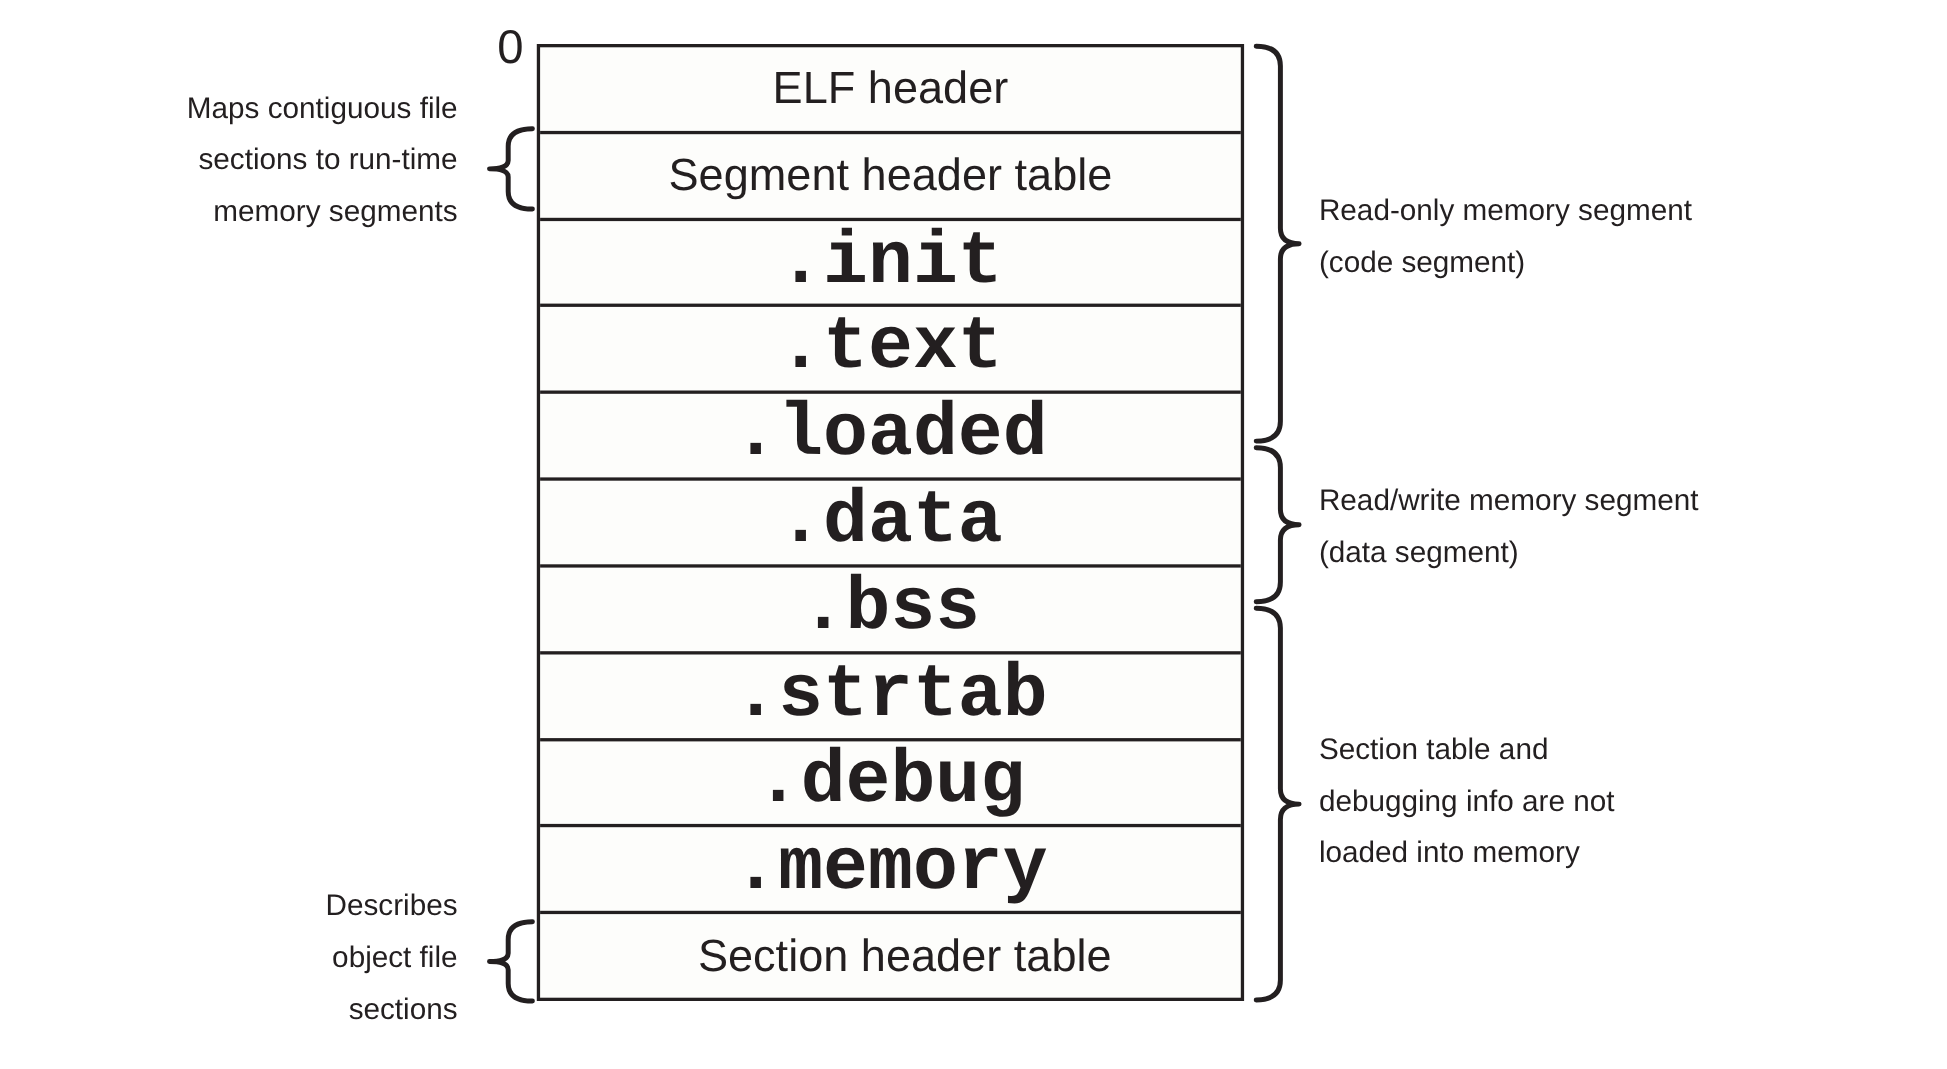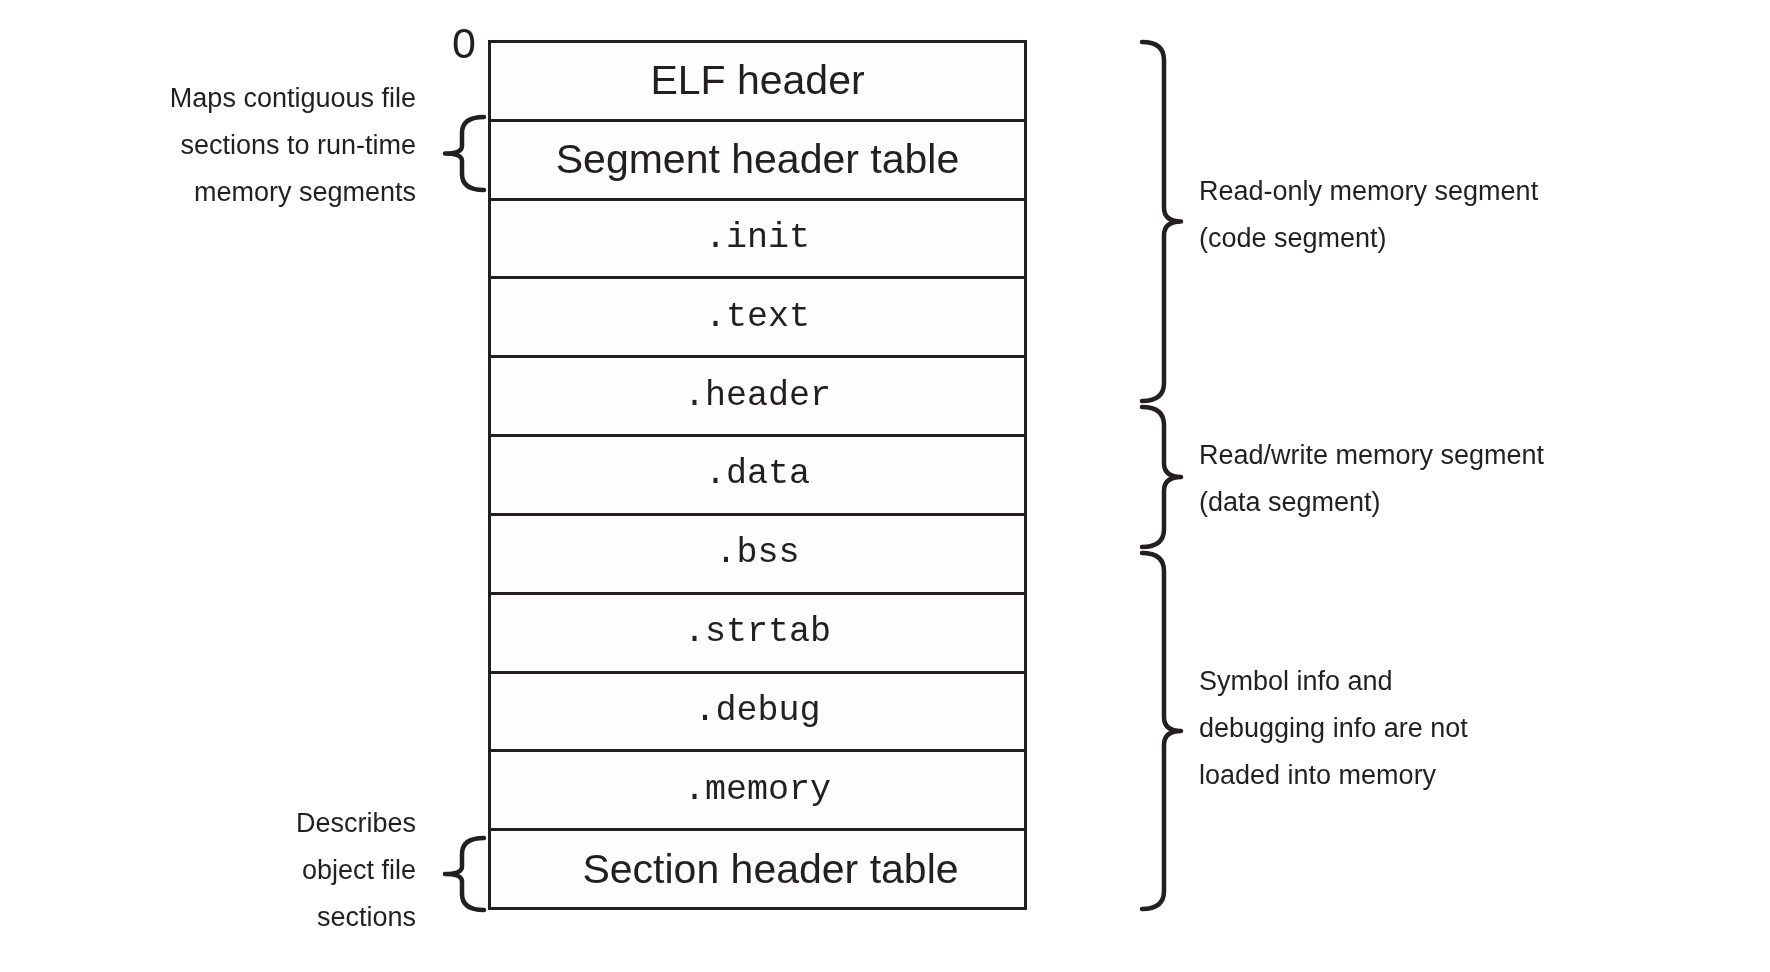--- a/index.html
+++ b/index.html
@@ -8,39 +8,39 @@
     width:1770px;height:972px;
     background:#ffffff;
     font-family:"Liberation Sans", sans-serif;
     color:#231f20;
     overflow:hidden;
   }
   
   .elf-table{
     position:absolute;
     left:488px;top:40px;
-    width:539px;height:870px;
+    width:643px;height:870px;
     border:3px solid #231f20;
     background:#fdfdfb;
     box-sizing:border-box;
     display:flex;flex-direction:column;
   }
   .elf-row{
     flex:1 1 0;
     display:flex;align-items:center;justify-content:center;
     border-bottom:3px solid #231f20;
     box-sizing:border-box;
     font-size:41px;
     line-height:1;
   }
   .elf-row:last-child{border-bottom:none;padding-left:26px;}
   .elf-row.mono{
     font-family:"Liberation Mono", monospace;
-    font-size:35px;
-    font-weight:400;
+    font-size:68px;
+    font-weight:700;
   }
   
   .zero-label{
     position:absolute;
     top:22px;right:1294px;
     font-size:43px;line-height:43px;
     font-weight:500;
   }
   
   .ann{position:absolute;font-size:27px;line-height:47px;white-space:nowrap;}
@@ -65,21 +65,21 @@
     <div class="elf-row">
         <span>Segment header table</span>
       </div>
     <div class="elf-row mono">
         <span>.init</span>
       </div>
     <div class="elf-row mono">
         <span>.text</span>
       </div>
     <div class="elf-row mono">
-        <span>.header</span>
+        <span>.loaded</span>
       </div>
     <div class="elf-row mono">
         <span>.data</span>
       </div>
     <div class="elf-row mono">
         <span>.bss</span>
       </div>
     <div class="elf-row mono">
         <span>.strtab</span>
       </div>
@@ -123,18 +123,18 @@
     <span>Read-only memory segment</span>
     <span>(code segment)</span>
   </div>
 
   <div class="ann ann-right" style="left:1199px;top:432px">
     <span>Read/write memory segment</span>
     <span>(data segment)</span>
   </div>
 
   <div class="ann ann-right" style="left:1199px;top:658px">
-    <span>Symbol info and</span>
+    <span>Section table and</span>
     <span>debugging info are not</span>
     <span>loaded into memory</span>
   </div>
 
 </div>
 
 </body></html>

